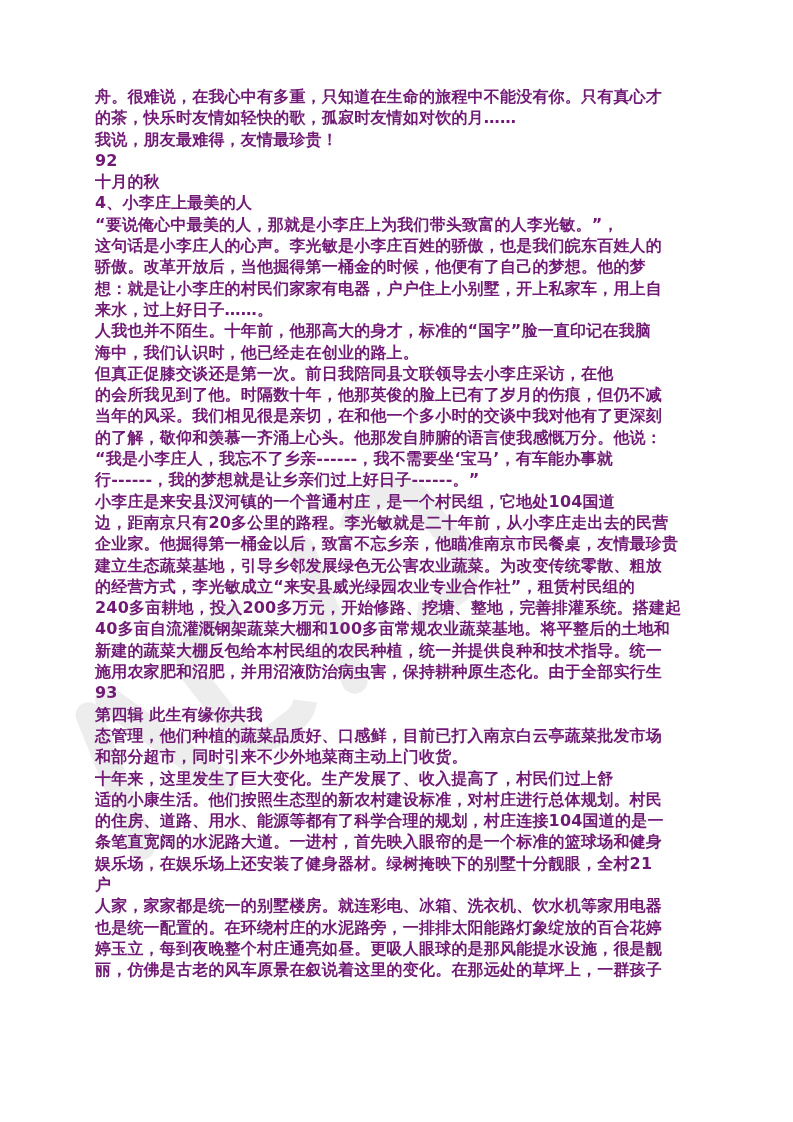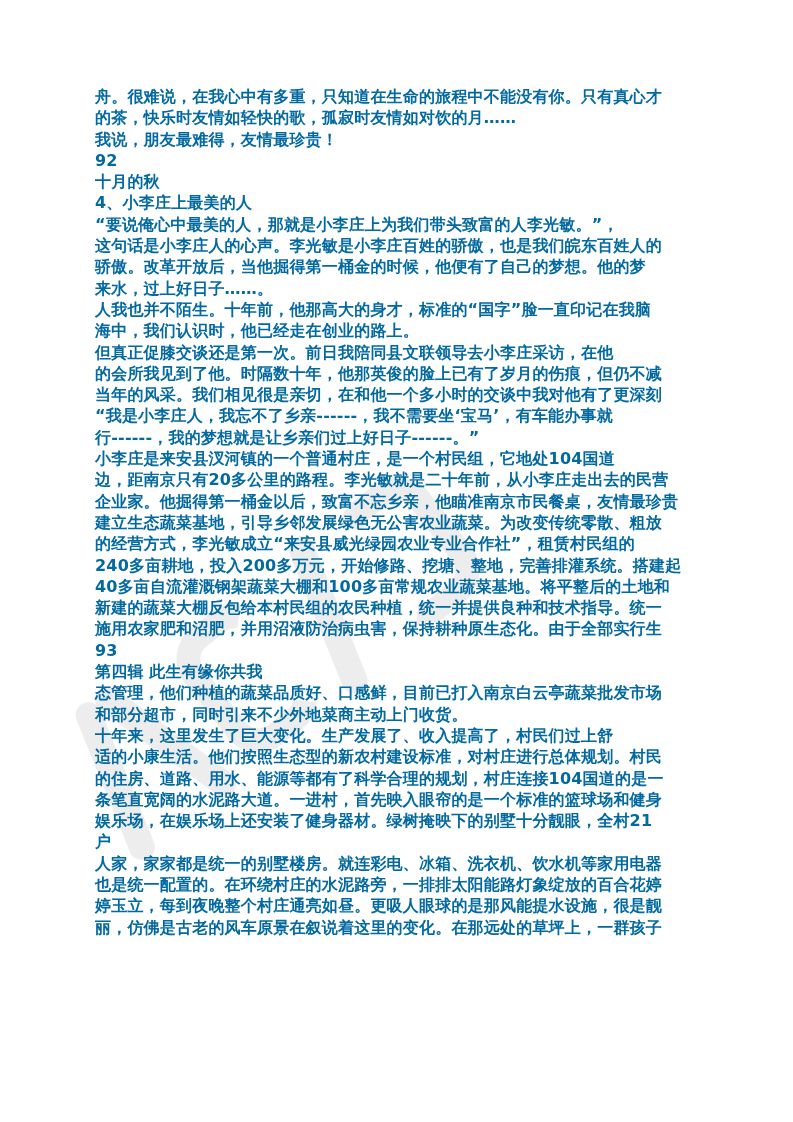--- a/index.html
+++ b/index.html
@@ -47,21 +47,21 @@
 
   .text-block {
     position: absolute;
     left: 95px;
     top: 86px;
     width: 650px;
   }
   .line {
     font-size: 16px;
     line-height: 21.3px;
-    color: #0369a1;
+    color: #701a75;
     font-weight: 600;
     letter-spacing: 0.2px;
     white-space: nowrap;
   }
 </style>
 </head>
 <body>
 
 <div class="page">
 
@@ -76,26 +76,28 @@
   <div class="text-block">
       <div class="line">舟。很难说，在我心中有多重，只知道在生命的旅程中不能没有你。只有真心才</div>
       <div class="line">的茶，快乐时友情如轻快的歌，孤寂时友情如对饮的月……</div>
       <div class="line">我说，朋友最难得，友情最珍贵！</div>
       <div class="line">92</div>
       <div class="line">十月的秋</div>
       <div class="line">4、小李庄上最美的人</div>
       <div class="line">“要说俺心中最美的人，那就是小李庄上为我们带头致富的人李光敏。”，</div>
       <div class="line">这句话是小李庄人的心声。李光敏是小李庄百姓的骄傲，也是我们皖东百姓人的</div>
       <div class="line">骄傲。改革开放后，当他掘得第一桶金的时候，他便有了自己的梦想。他的梦</div>
+      <div class="line">想：就是让小李庄的村民们家家有电器，户户住上小别墅，开上私家车，用上自</div>
       <div class="line">来水，过上好日子……。</div>
       <div class="line">人我也并不陌生。十年前，他那高大的身才，标准的“国字”脸一直印记在我脑</div>
       <div class="line">海中，我们认识时，他已经走在创业的路上。</div>
       <div class="line">但真正促膝交谈还是第一次。前日我陪同县文联领导去小李庄采访，在他</div>
       <div class="line">的会所我见到了他。时隔数十年，他那英俊的脸上已有了岁月的伤痕，但仍不减</div>
       <div class="line">当年的风采。我们相见很是亲切，在和他一个多小时的交谈中我对他有了更深刻</div>
+      <div class="line">的了解，敬仰和羡慕一齐涌上心头。他那发自肺腑的语言使我感慨万分。他说：</div>
       <div class="line">“我是小李庄人，我忘不了乡亲------，我不需要坐‘宝马’，有车能办事就</div>
       <div class="line">行------，我的梦想就是让乡亲们过上好日子------。”</div>
       <div class="line">小李庄是来安县汊河镇的一个普通村庄，是一个村民组，它地处104国道</div>
       <div class="line">边，距南京只有20多公里的路程。李光敏就是二十年前，从小李庄走出去的民营</div>
       <div class="line">企业家。他掘得第一桶金以后，致富不忘乡亲，他瞄准南京市民餐桌，友情最珍贵</div>
       <div class="line">建立生态蔬菜基地，引导乡邻发展绿色无公害农业蔬菜。为改变传统零散、粗放</div>
       <div class="line">的经营方式，李光敏成立“来安县威光绿园农业专业合作社”，租赁村民组的</div>
       <div class="line">240多亩耕地，投入200多万元，开始修路、挖塘、整地，完善排灌系统。搭建起</div>
       <div class="line">40多亩自流灌溉钢架蔬菜大棚和100多亩常规农业蔬菜基地。将平整后的土地和</div>
       <div class="line">新建的蔬菜大棚反包给本村民组的农民种植，统一并提供良种和技术指导。统一</div>

